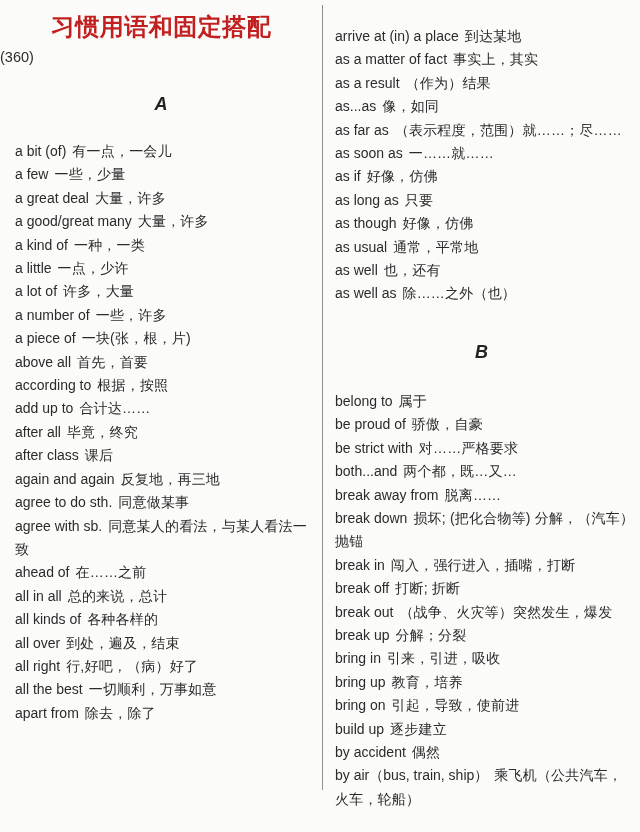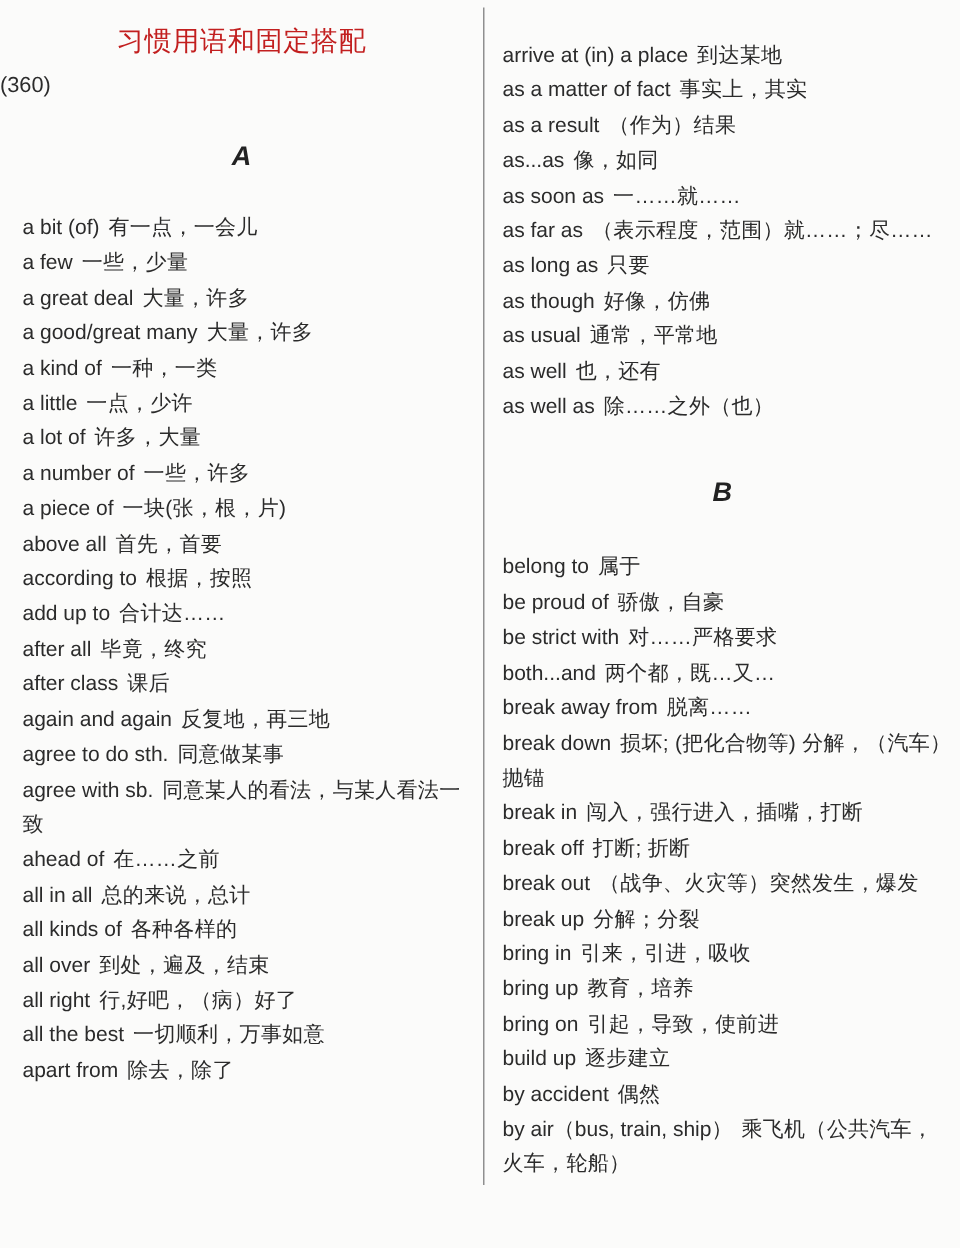--- a/index.html
+++ b/index.html
@@ -17,23 +17,23 @@
     left: 322px; top: 5px;
     width: 1px; height: 785px;
     background: #8f8f8f;
   }
   .col-left  { position: absolute; left: 0;   top: 0; width: 322px; }
   .col-right { position: absolute; left: 323px; top: 0; width: 317px; }
 
   .doc-title {
     margin: 15px 0 0 0;
     text-align: center;
-    font-size: 18px;
+    font-size: 24px;
     line-height: 24px;
-    font-weight: normal;
+    font-weight: bold;
     color: #c21f1f;
     letter-spacing: 0.5px;
   }
   .subtitle {
     margin-top: 9px;
     text-align: left;
     font-size: 14.5px;
     line-height: 18px;
     color: #2b2b2b;
   }
@@ -132,24 +132,25 @@
     <div class="entries entries-a2">
 
         <div class="entry"><span class="en">arrive at (in) a place</span><span class="zh">到达某地</span></div>
 
         <div class="entry"><span class="en">as a matter of fact</span><span class="zh">事实上，其实</span></div>
 
         <div class="entry"><span class="en">as a result</span><span class="zh">（作为）结果</span></div>
 
         <div class="entry"><span class="en">as...as</span><span class="zh">像，如同</span></div>
 
+        <div class="entry"><span class="en">as far as</span><span class="zh">（表示程度，范围）就……；尽……</span></div>
+
         <div class="entry"><span class="en">as soon as</span><span class="zh">一……就……</span></div>
 
-        <div class="entry"><span class="en">as far as</span><span class="zh">（表示程度，范围）就……；尽……</span></div>
-
+        <div class="entry"><span class="en">as if</span><span class="zh">好像，仿佛</span></div>
 
         <div class="entry"><span class="en">as long as</span><span class="zh">只要</span></div>
 
         <div class="entry"><span class="en">as though</span><span class="zh">好像，仿佛</span></div>
 
         <div class="entry"><span class="en">as usual</span><span class="zh">通常，平常地</span></div>
 
         <div class="entry"><span class="en">as well</span><span class="zh">也，还有</span></div>
 
         <div class="entry"><span class="en">as well as</span><span class="zh">除……之外（也）</span></div>

